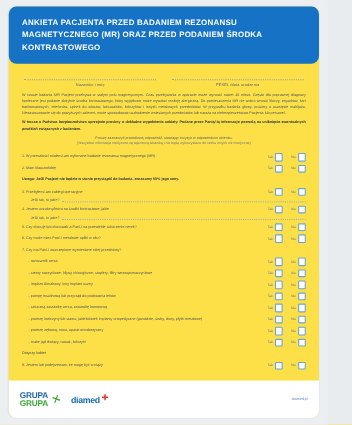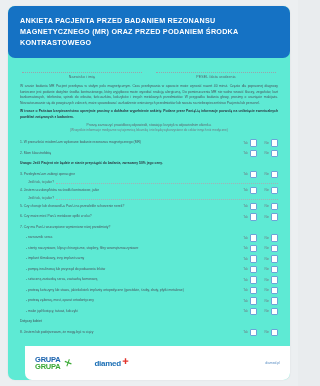--- a/index.html
+++ b/index.html
@@ -9,21 +9,21 @@
     font-family: "Liberation Sans", sans-serif;
     overflow: hidden;
   }
   .page {
     position: relative;
     width: 298px; height: 386px;
     background: #eceff1;
     padding: 6px 8px 0 8px;
   }
   .sheet {
-    background: #5eead4;
+    background: #fde047;
     border-radius: 7px;
     width: 282px;
     min-height: 374px;
     padding: 0 0 4px 0;
     position: relative;
     box-shadow: 0 0 2px rgba(0,0,0,.08);
   }
 
   
   .header {
@@ -149,40 +149,40 @@
   .cbx-box {
     width: 7.5px; height: 7.5px;
     border: 1px solid #6ba4d8;
     border-radius: 1px;
     background: #ffffff;
   }
 
   
   .footer {
     position: absolute;
-    left: 17px; right: 0; bottom: 0;
+    left: 0; right: 0; bottom: 0;
     height: 34px;
     background: #ffffff;
     border-radius: 0 0 7px 7px;
     display: flex;
     align-items: center;
     padding: 0 10px;
   }
   .logo-luxmed { display: flex; align-items: center; gap: 2px; }
   .lux-text { line-height: 1; }
   .lux-grupa {
     font-size: 7.5px; font-weight: bold; color: #1b63ae;
     letter-spacing: -.2px; display: block;
   }
   .lux-luxmed {
     font-size: 7.5px; font-weight: bold; color: #3aa935;
     letter-spacing: -.2px; display: block;
   }
   .lux-mark { width: 10px; height: 10px; }
-  .logo-diamed { display: flex; align-items: flex-end; gap: 1px; margin-left: 22px; text-align: center; }
+  .logo-diamed { display: flex; align-items: flex-end; gap: 1px; margin-left: 9px; text-align: center; }
   .dia-text {
     font-size: 8px; color: #1b6fb5; font-weight: bold;
     letter-spacing: -.3px; line-height: 1;
   }
   .dia-cross { width: 7px; height: 7px; margin-bottom: 3px; }
   .footer-url {
     margin-left: auto;
     font-size: 3.4px;
     color: #5c8fc4;
   }

